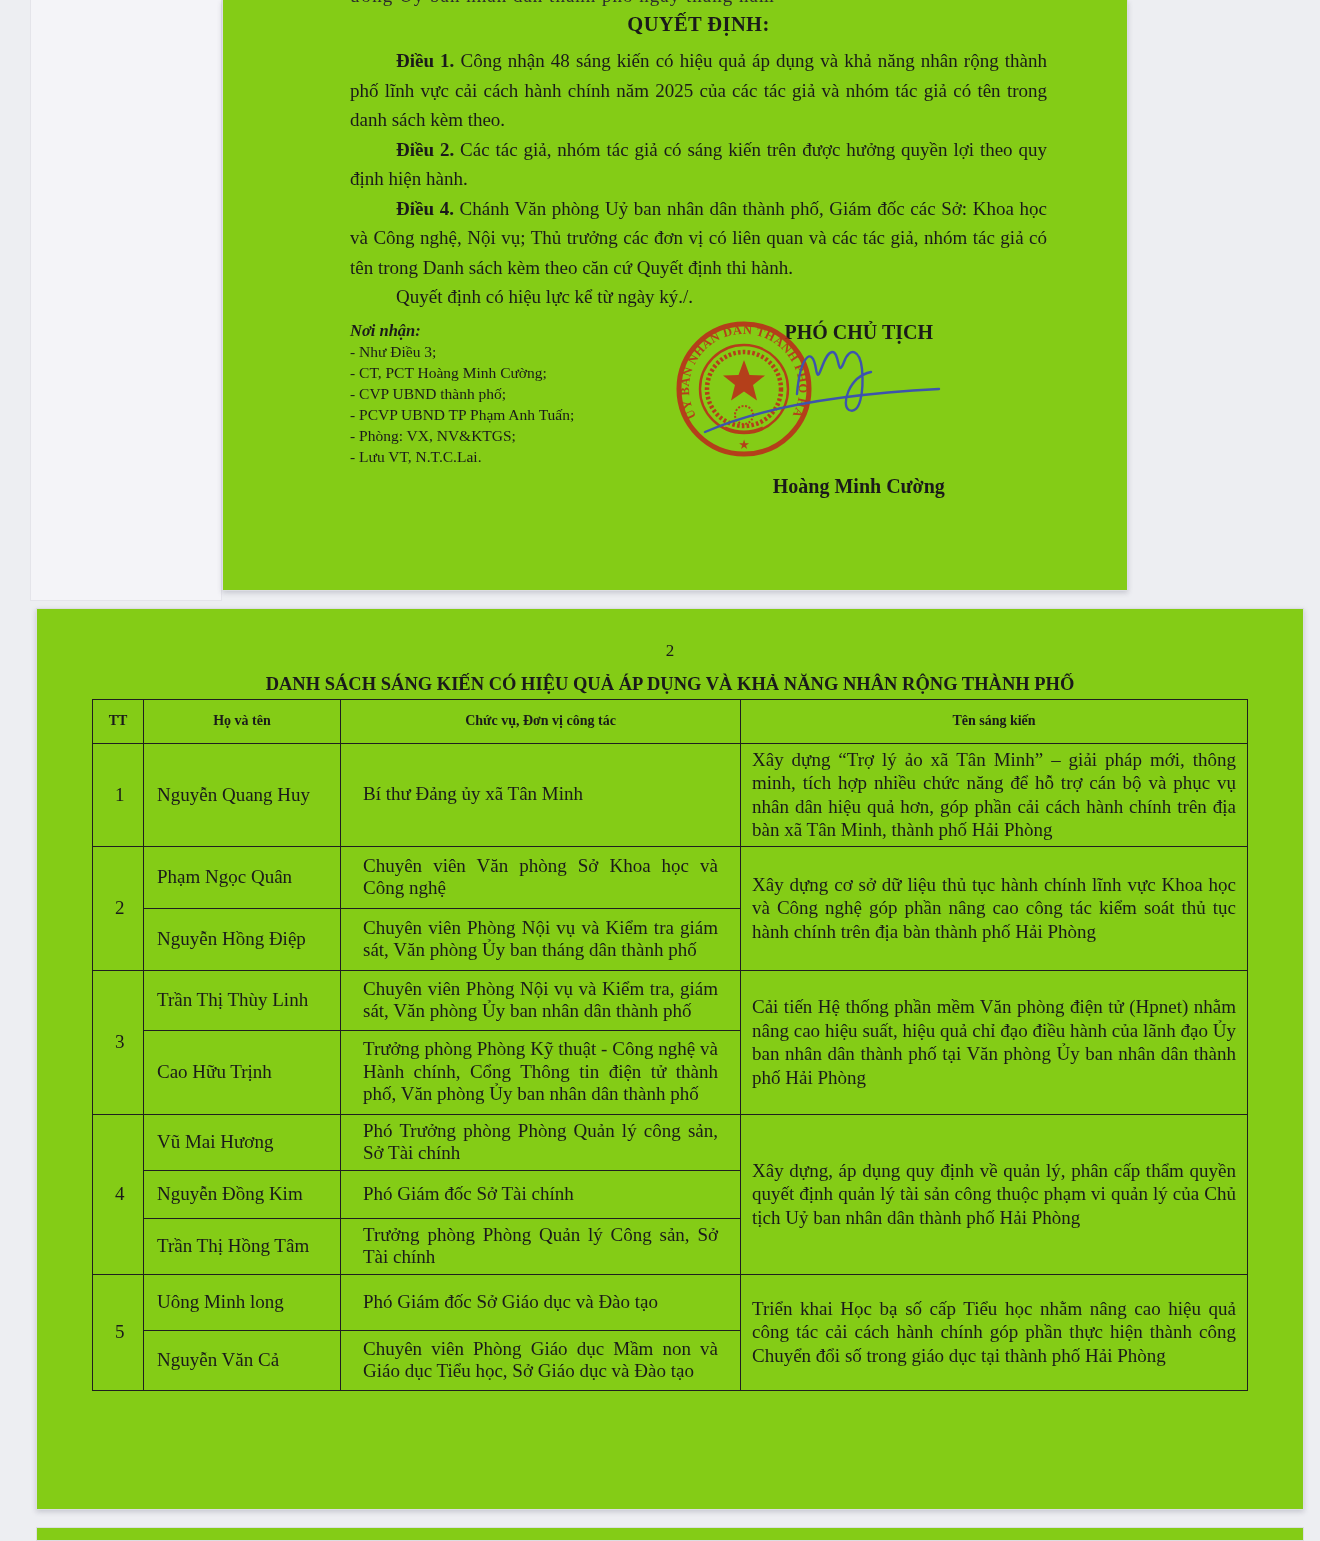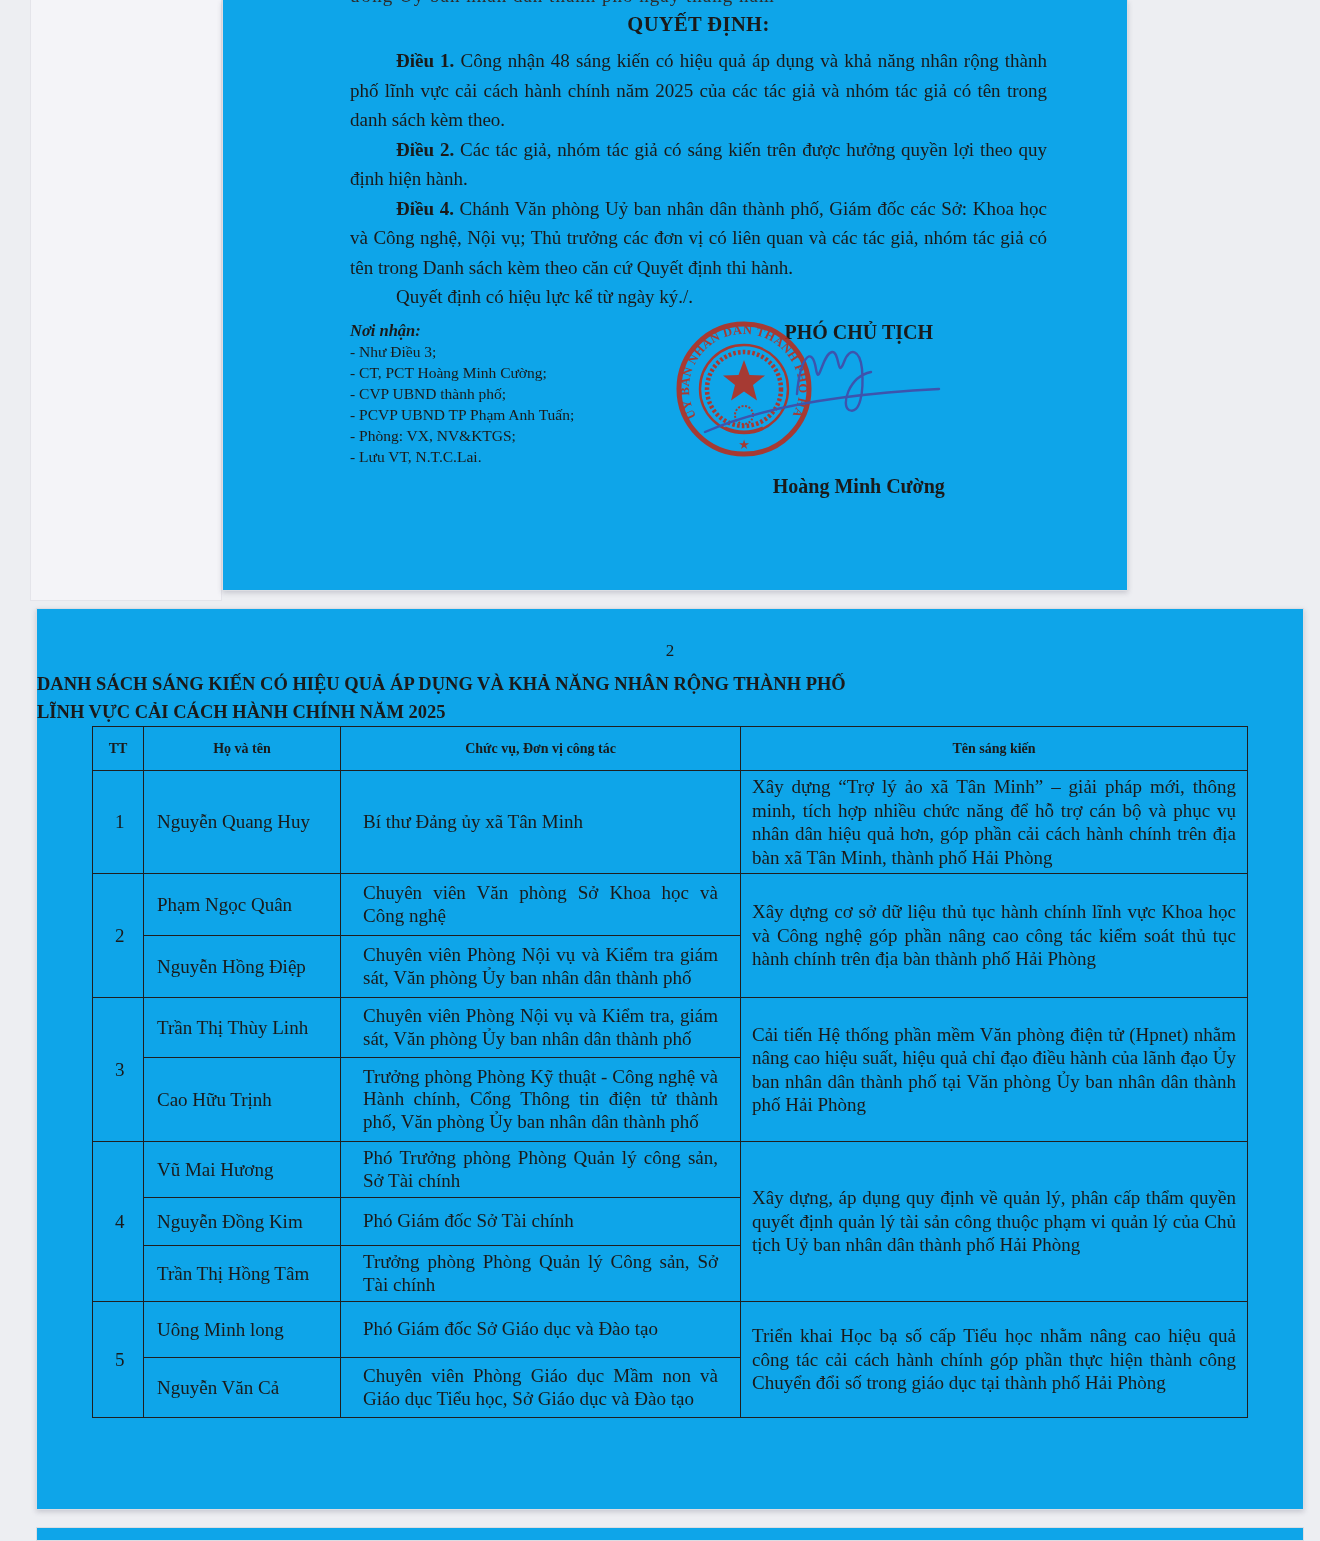--- a/index.html
+++ b/index.html
@@ -6,21 +6,21 @@
   body {
     width:1320px; height:1541px;
     background:#edeef2;
     font-family:"Liberation Serif","DejaVu Serif",serif;
     color:#1a1a1a;
     position:relative;
     overflow:hidden;
   }
   .page {
     position:absolute;
-    background:#0ea5e9;
+    background:#84cc16;
     border:1px solid #dcdde2;
     box-shadow:0 2px 5px rgba(70,70,90,.22);
     box-sizing:border-box;
   }
   #left-strip {
     position:absolute; left:30px; top:0; width:192px; height:601px;
     background:#f4f4f8; border:1px solid #e4e4ea; border-top:none;
     box-sizing:border-box;
   }
   
@@ -43,21 +43,21 @@
   .recipient-item { white-space:nowrap; }
   .sign-block { width:54%; text-align:center; position:relative; }
   .sign-kt, .sign-role { font-weight:bold; font-size:20px; line-height:25px; }
   .sign-name { font-weight:bold; font-size:20px; margin-top:130px; }
   #seal-svg { position:absolute; left:450px; top:318px; opacity:.88; }
   #signature-svg { position:absolute; left:478px; top:322px; }
   
   #page2 { left:36px; top:608px; width:1268px; height:902px; }
   #page2-inner { padding-top:32px; }
   .page-number { text-align:center; font-size:17px; margin:0; }
-  .p2-title { text-align:left; font-weight:bold; font-size:18.5px; line-height:27.5px; margin:10px 0 0 0; }
+  .p2-title { text-align:center; font-weight:bold; font-size:18.5px; line-height:27.5px; margin:10px 0 0 0; }
   .p2-subtitle { text-align:center; font-style:italic; font-size:17.5px; margin:5px 0 15px 0; white-space:pre-wrap; }
   table.initiative-table {
     margin:0 auto; border-collapse:collapse; width:1155px; table-layout:fixed;
   }
   .initiative-table th, .initiative-table td {
     border:1.4px solid #1f1f1f;
     font-size:19px;
     padding:4px 22px;
     vertical-align:middle;
     box-sizing:border-box;
@@ -133,21 +133,20 @@
 
   </div>
 </div>
 
 <div id="page2" class="page">
   <div id="page2-inner">
 
     <p class="page-number">2</p>
     <p class="p2-title">
       <span>DANH SÁCH SÁNG KIẾN CÓ HIỆU QUẢ ÁP DỤNG VÀ KHẢ NĂNG NHÂN RỘNG THÀNH PHỐ</span><br>
-      <span>LĨNH VỰC CẢI CÁCH HÀNH CHÍNH NĂM 2025</span>
     </p>
 
     <table class="initiative-table">
       <colgroup>
         <col style="width:51px">
           <col style="width:197px">
           <col style="width:400px">
           <col style="width:507px">
       </colgroup>
       <thead>
@@ -168,21 +167,21 @@
         </tr>
 
         <tr style="height:62px">
           <td class="cell-tt" rowspan="2">2</td>
           <td class="cell-name">Phạm Ngọc Quân</td>
           <td class="cell-pos">Chuyên viên Văn phòng Sở Khoa học và Công nghệ</td>
           <td class="cell-init" rowspan="2">Xây dựng cơ sở dữ liệu thủ tục hành chính lĩnh vực Khoa học và Công nghệ góp phần nâng cao công tác kiểm soát thủ tục hành chính trên địa bàn thành phố Hải Phòng</td>
         </tr>
         <tr style="height:62px">
           <td class="cell-name">Nguyễn Hồng Điệp</td>
-          <td class="cell-pos">Chuyên viên Phòng Nội vụ và Kiểm tra giám sát, Văn phòng Ủy ban nhân dân thành phố</td>
+          <td class="cell-pos">Chuyên viên Phòng Nội vụ và Kiểm tra giám sát, Văn phòng Ủy ban tháng dân thành phố</td>
         </tr>
 
         <tr style="height:60px">
           <td class="cell-tt" rowspan="2">3</td>
           <td class="cell-name">Trần Thị Thùy Linh</td>
           <td class="cell-pos">Chuyên viên Phòng Nội vụ và Kiểm tra, giám sát, Văn phòng Ủy ban nhân dân thành phố</td>
           <td class="cell-init" rowspan="2">Cải tiến Hệ thống phần mềm Văn phòng điện tử (Hpnet) nhằm nâng cao hiệu suất, hiệu quả chỉ đạo điều hành của lãnh đạo Ủy ban nhân dân thành phố tại Văn phòng Ủy ban nhân dân thành phố Hải Phòng</td>
         </tr>
         <tr style="height:84px">
           <td class="cell-name">Cao Hữu Trịnh</td>

